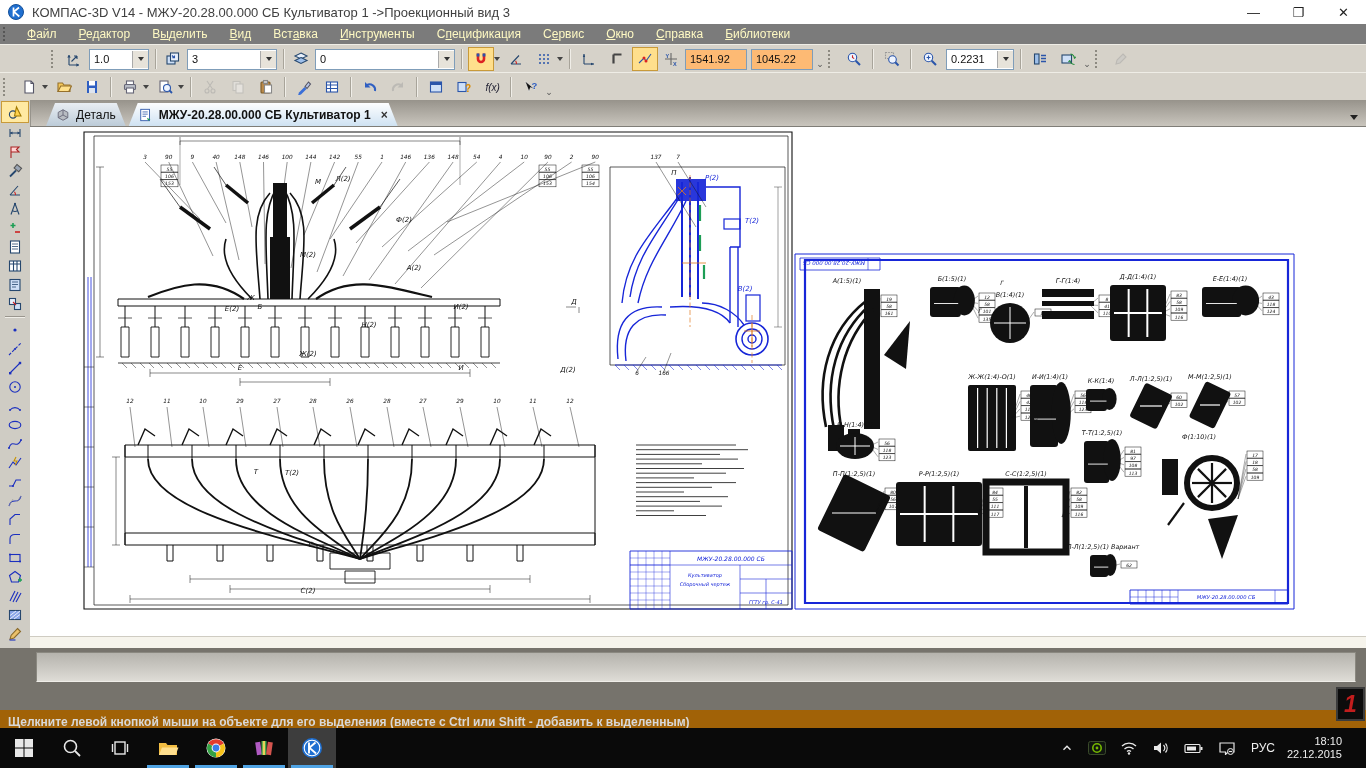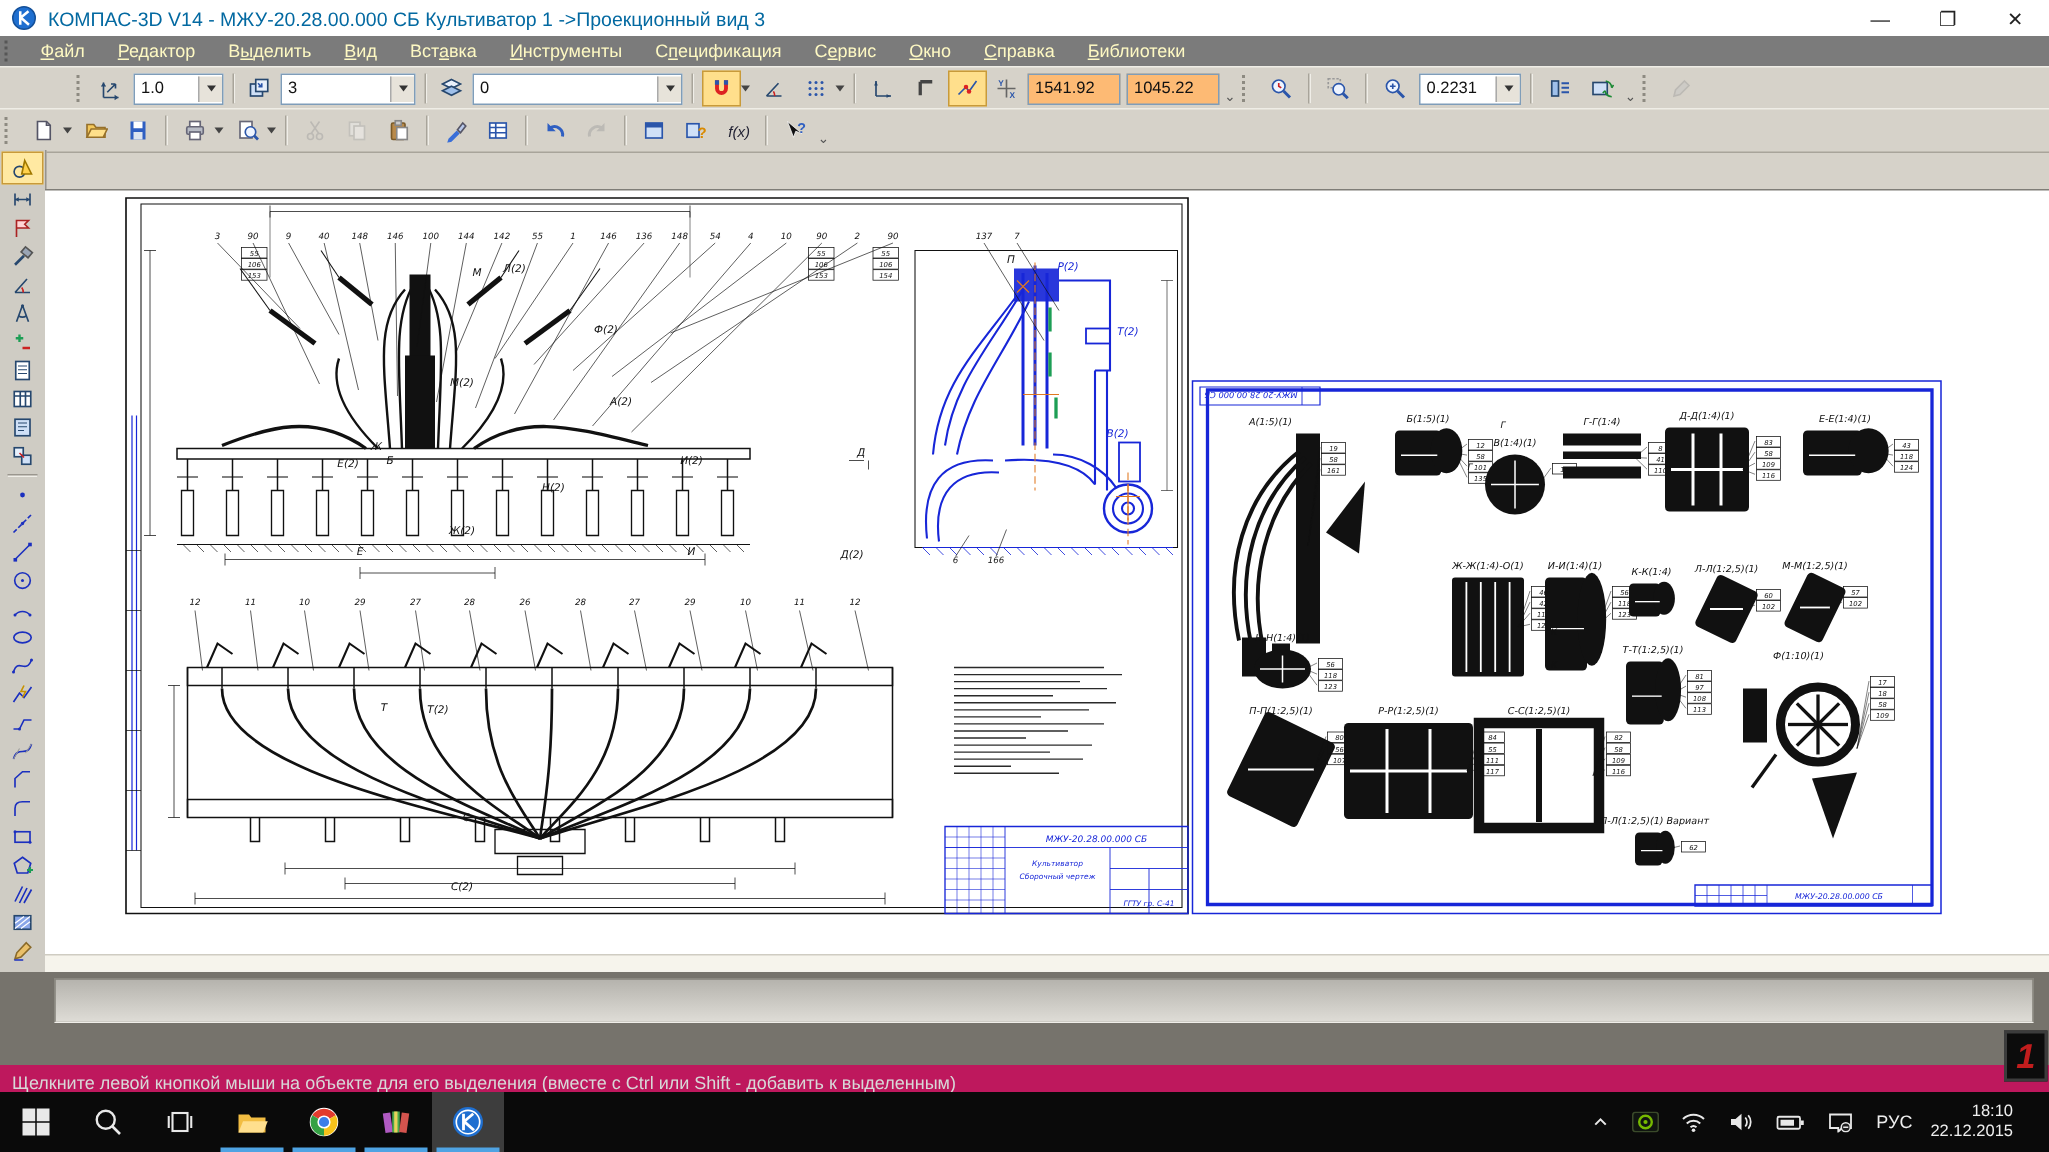--- a/index.html
+++ b/index.html
@@ -1,20 +1,20 @@
 <!DOCTYPE html>
 <html><head>
 <meta charset="utf-8">
 <style>
   html,body{margin:0;padding:0;background:#000;}
   #win{position:relative;width:1366px;height:768px;background:#d6d2c9;font-family:"Liberation Sans",sans-serif;overflow:hidden;}
   
   .titlebar{position:absolute;left:0;top:0;width:1366px;height:24px;background:#ffffff;display:flex;align-items:center;border-bottom:1px solid #e2e2e2;}
   .titlebar .appico{margin:0 8px 0 8px;width:16px;height:16px;}
-  .titlebar .ttext{font-size:13px;color:#0369a1;}
+  .titlebar .ttext{font-size:13px;color:#404040;}
   .winbtns{position:absolute;right:0;top:0;height:24px;display:flex;}
   .winbtn{width:45px;height:24px;display:flex;align-items:center;justify-content:center;font-size:13px;color:#222;}
   
   .menubar{position:absolute;left:0;top:24px;width:1366px;height:20px;background:#7b7b7b;display:flex;align-items:center;}
   .mhandle{width:5px;height:14px;margin:0 6px 0 3px;border-left:2px dotted #565656;}
   .mitem{padding:0 11px;font-size:12px;color:#fef9c3;}
   .mitem u{text-decoration:underline;}
   
   .tbrow{position:absolute;left:0;width:1366px;height:28px;background:#d6d2c9;border-top:1px solid #efede6;border-bottom:1px solid #a8a49a;display:flex;align-items:center;}
   #tb1{top:44px;padding-left:48px;} #tb2{top:72px;}
@@ -48,21 +48,21 @@
   .lhandle{position:absolute;bottom:2px;left:4px;font-size:8px;color:#444;}
   
   .canvas{position:absolute;left:30px;top:126px;width:1336px;height:510px;background:#fff;border-top:1px solid #7f7d77;}
   
   .hscroll{position:absolute;left:30px;top:636px;width:1336px;height:12px;background:#f6f4ec;border-top:1px solid #cfccc2;border-bottom:1px solid #94918a;}
   
   .propzone{position:absolute;left:30px;top:648px;width:1336px;height:62px;background:#76736c;}
   .propbar{position:absolute;left:6px;top:4px;width:1318px;height:28px;background:linear-gradient(#b5b3ad,#dedcd6);border:1px solid #8a8880;border-bottom-color:#efede8;}
   .lpbelow{position:absolute;left:0;top:648px;width:30px;height:62px;background:#76736c;}
   
-  .statusbar{position:absolute;left:0;top:710px;width:1366px;height:24px;background:#be185d;display:flex;align-items:center;}
+  .statusbar{position:absolute;left:0;top:710px;width:1366px;height:24px;background:#a16207;display:flex;align-items:center;font-weight:bold;}
   .statusbar span{padding-left:8px;font-size:12px;color:#d8d8d8;}
   
   .taskbar{position:absolute;left:0;top:728px;width:1366px;height:40px;background:#0a0a0a;display:flex;align-items:center;}
   .tkcell{width:48px;height:40px;display:flex;align-items:center;justify-content:center;position:relative;}
   .tkcell.active{background:#3d3d3d;}
   .tkcell .uline{position:absolute;left:3px;right:3px;bottom:0;height:3px;background:#4fa3e3;}
   .tray{position:absolute;right:14px;top:728px;height:40px;display:flex;align-items:center;}
   .trayi{margin:0 7px;display:flex;align-items:center;justify-content:center;}
   .lang{color:#eee;font-size:12px;margin:0 8px;}
   .clock{color:#eee;font-size:11px;text-align:right;line-height:13px;margin:0 10px 0 4px;}
@@ -431,20 +431,39 @@
         <svg viewBox="0 0 16 16" width="16" height="16">
           <g fill="none" stroke="#26476e" stroke-width="1.1">
             <path d="M3 2 l4 10.5 1.5-4 L12.5 10 z" fill="#111" stroke="#fff" stroke-width="0.5"></path>
             <text x="9.5" y="9.5" font-size="9.5" font-weight="bold" fill="#2f5fc2" stroke="none">?</text>
           </g>
         </svg>
       </div>
       <span class="ovf">⌄</span>
     </div>
 
+  <div class="tabbar" id="tabbar">
+    <span class="tablist"></span>
+  <div class="tab first">
+        <svg viewBox="0 0 16 16" width="14" height="14">
+          <path d="M8 2 L13.5 5 V11 L8 14 L2.5 11 V5 Z" fill="#b8bcc2" stroke="#667"></path>
+          <path d="M8 2 V8 L2.5 11 M8 8 L13.5 11" stroke="#667" fill="none"></path>
+        </svg>
+        <span>Деталь</span>
+      </div>
+      <div class="tab active">
+        <svg viewBox="0 0 16 16" width="14" height="14">
+          <rect x="2" y="1.5" width="10" height="13" fill="#fff" stroke="#2a55aa"></rect>
+          <path d="M4 4.5 h6 M4 7 h6 M4 9.5 h4" stroke="#2a55aa" stroke-width="0.9"></path>
+          <path d="M9 11 l4 2 -2.5 1.5 z" fill="#1d9e55"></path>
+        </svg>
+        <span>МЖУ-20.28.00.000 СБ Культиватор 1</span>
+        <span class="closex">×</span>
+      </div>
+    </div>
 
   <div class="leftpanel" id="leftpanel">
       <div class="lbtn hl">
         <svg viewBox="0 0 16 16" width="16" height="16">
           <g fill="none" stroke="#26476e" stroke-width="1.1">
             <circle cx="6" cy="10.5" r="3.6"></circle>
             <path d="M9.5 3 L14 12 H7.5 Z" stroke="#a07800" fill="#ffd24d"></path>
           </g>
         </svg>
       </div>

